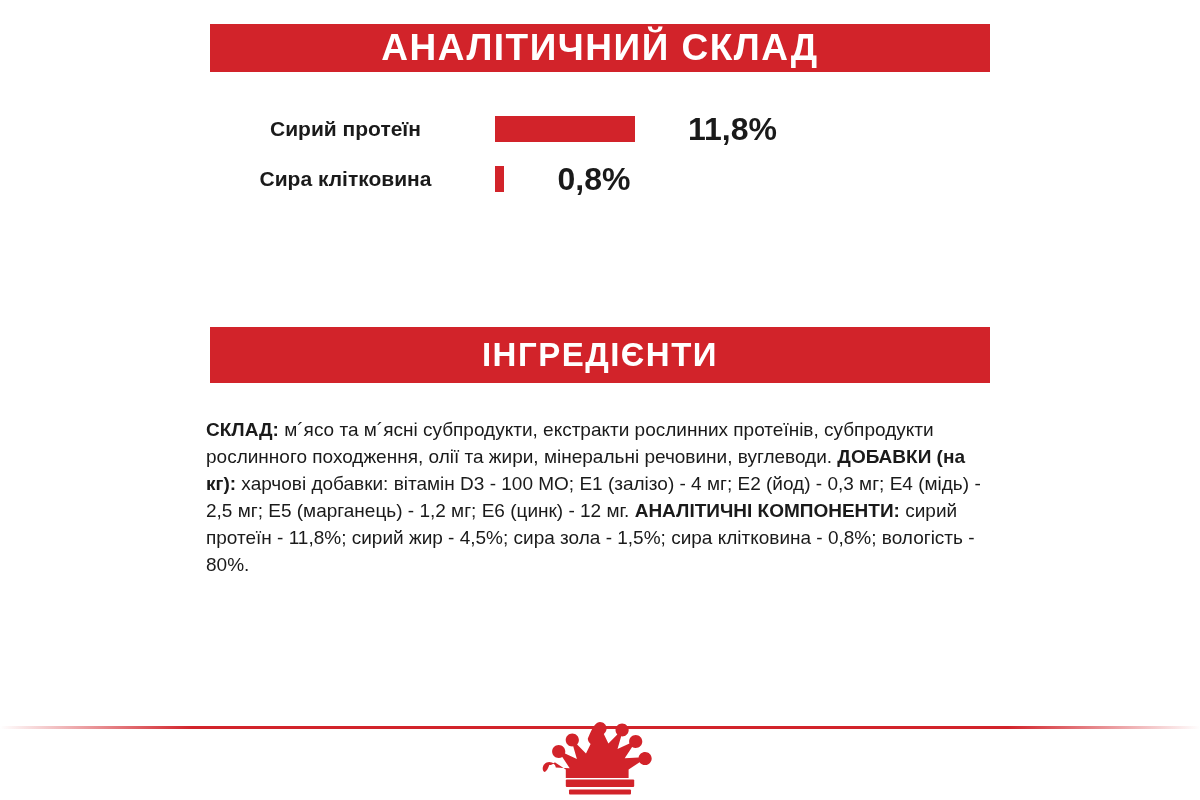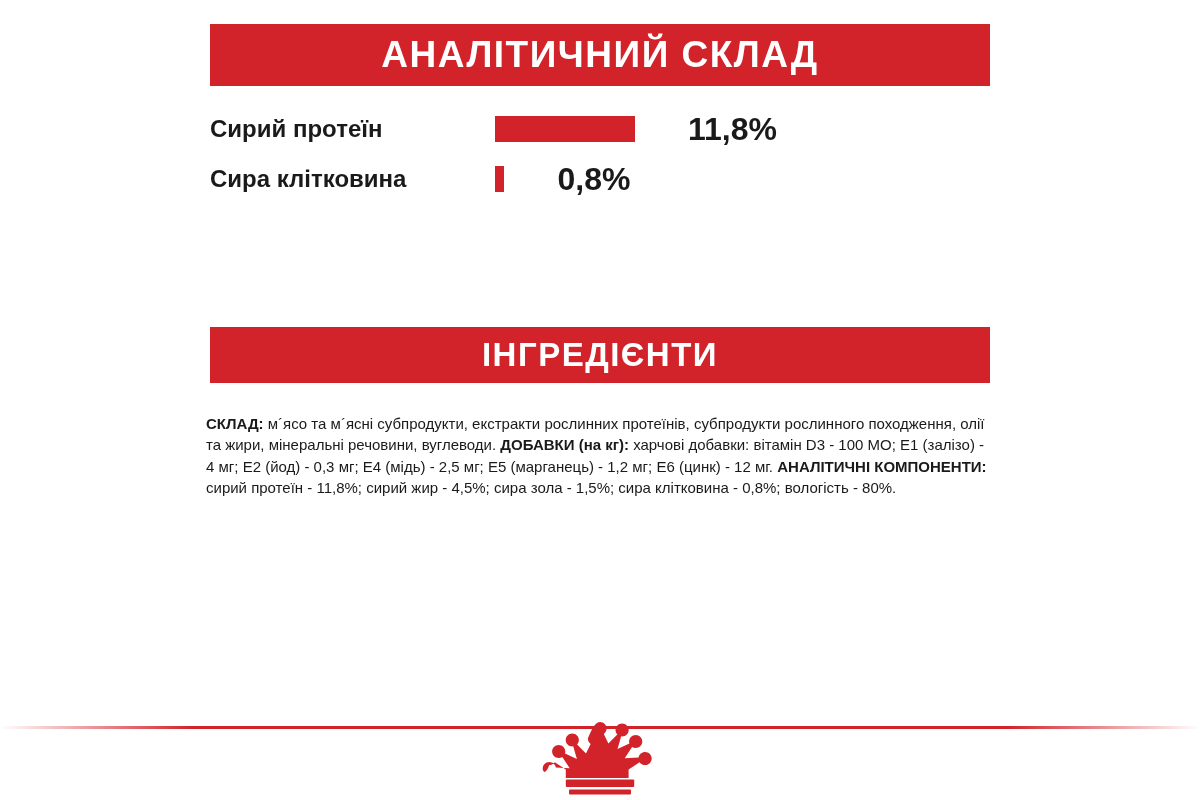--- a/index.html
+++ b/index.html
@@ -30,21 +30,21 @@
     align-items: center;
     justify-content: center;
     font-weight: bold;
     letter-spacing: 1.5px;
     text-transform: uppercase;
   }
   .banner-analytic {
     left: 210px;
     top: 24px;
     width: 780px;
-    height: 62px;
+    height: 48px;
     font-size: 37px;
   }
   .banner-ingredients {
     left: 210px;
     top: 327px;
     width: 780px;
     height: 56px;
     font-size: 33px;
   }
 
@@ -55,24 +55,24 @@
     top: 104px;
     width: 780px;
   }
   .chart-row {
     display: flex;
     align-items: center;
     height: 50px;
   }
   .chart-label {
     width: 285px;
-    text-align: left;
+    text-align: center;
     padding-right: 14px;
     box-sizing: border-box;
-    font-size: 24px;
+    font-size: 21px;
     font-weight: bold;
     color: #1a1a1a;
     white-space: nowrap;
   }
   .chart-bar-wrap {
     display: flex;
     align-items: center;
     gap: 43px;
   }
   .chart-bar {
@@ -86,21 +86,21 @@
     margin-left: 10px;
     white-space: nowrap;
   }
 
   
   .ingredients {
     position: absolute;
     left: 206px;
     top: 398px;
     width: 790px;
-    font-size: 15px;
+    font-size: 19px;
     line-height: 1.42;
     color: #1a1a1a;
     text-align: left;
   }
   .ingredients b {
     font-weight: bold;
   }
 
   
   .bottom-rule {

